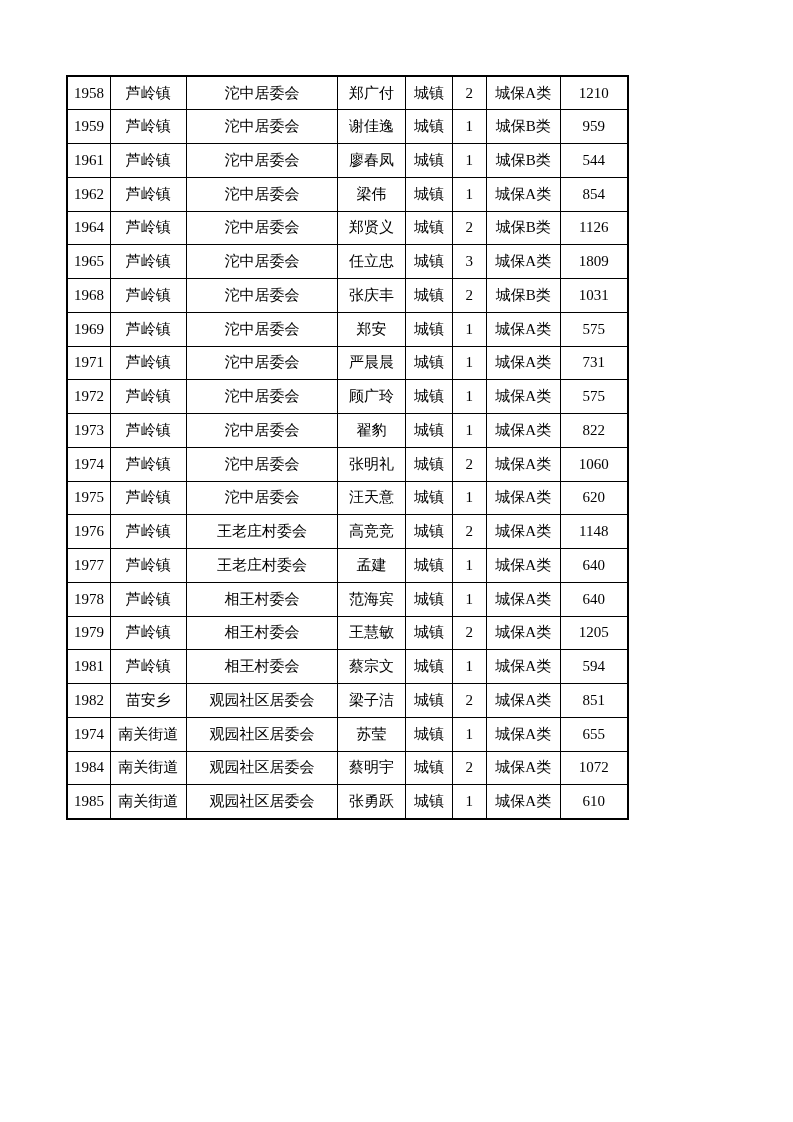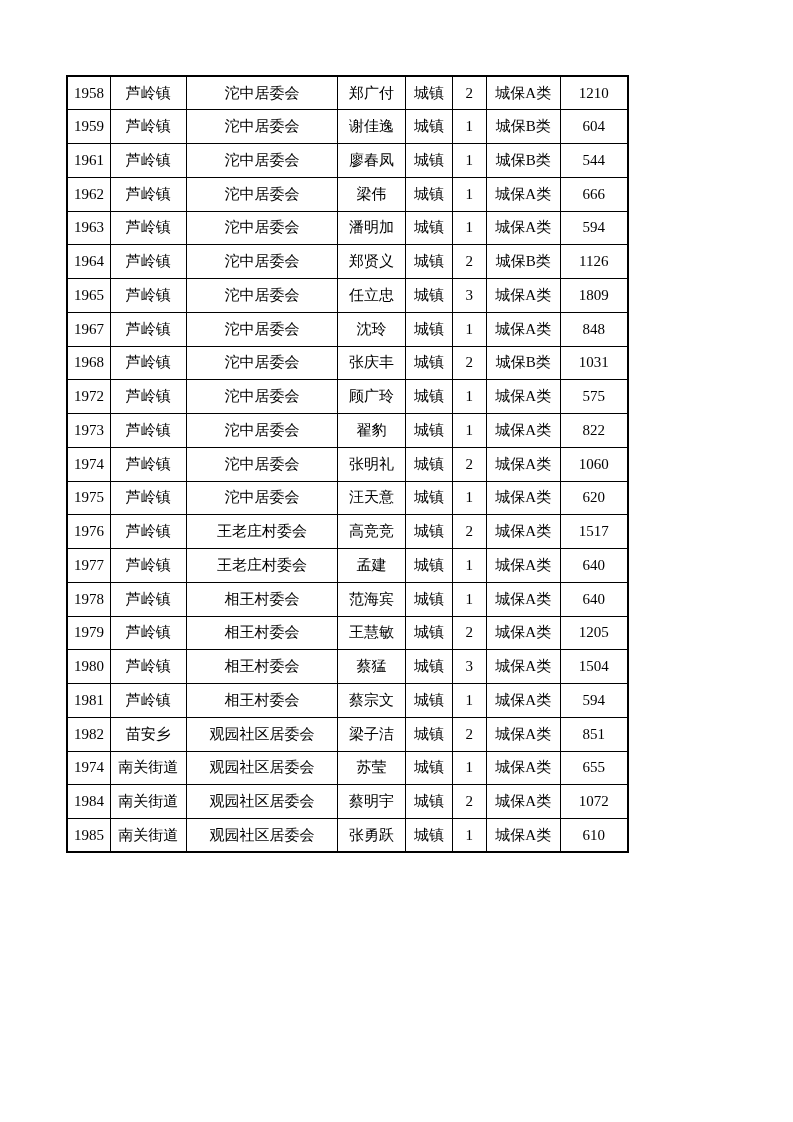--- a/index.html
+++ b/index.html
@@ -72,51 +72,41 @@
           <td>1210</td>
         </tr>
         <tr>
           <td>1959</td>
           <td>芦岭镇</td>
           <td>沱中居委会</td>
           <td>谢佳逸</td>
           <td>城镇</td>
           <td>1</td>
           <td>城保B类</td>
-          <td>604</td>
+          <td>959</td>
         </tr>
         <tr>
           <td>1961</td>
           <td>芦岭镇</td>
           <td>沱中居委会</td>
           <td>廖春凤</td>
           <td>城镇</td>
           <td>1</td>
           <td>城保B类</td>
           <td>544</td>
         </tr>
         <tr>
           <td>1962</td>
           <td>芦岭镇</td>
           <td>沱中居委会</td>
           <td>梁伟</td>
           <td>城镇</td>
           <td>1</td>
           <td>城保A类</td>
-          <td>666</td>
-        </tr>
-        <tr>
-          <td>1963</td>
-          <td>芦岭镇</td>
-          <td>沱中居委会</td>
-          <td>潘明加</td>
-          <td>城镇</td>
-          <td>1</td>
-          <td>城保A类</td>
-          <td>594</td>
+          <td>854</td>
         </tr>
         <tr>
           <td>1964</td>
           <td>芦岭镇</td>
           <td>沱中居委会</td>
           <td>郑贤义</td>
           <td>城镇</td>
           <td>2</td>
           <td>城保B类</td>
           <td>1126</td>
@@ -125,38 +115,48 @@
           <td>1965</td>
           <td>芦岭镇</td>
           <td>沱中居委会</td>
           <td>任立忠</td>
           <td>城镇</td>
           <td>3</td>
           <td>城保A类</td>
           <td>1809</td>
         </tr>
         <tr>
-          <td>1967</td>
-          <td>芦岭镇</td>
-          <td>沱中居委会</td>
-          <td>沈玲</td>
-          <td>城镇</td>
-          <td>1</td>
-          <td>城保A类</td>
-          <td>848</td>
-        </tr>
-        <tr>
           <td>1968</td>
           <td>芦岭镇</td>
           <td>沱中居委会</td>
           <td>张庆丰</td>
           <td>城镇</td>
           <td>2</td>
           <td>城保B类</td>
           <td>1031</td>
+        </tr>
+        <tr>
+          <td>1969</td>
+          <td>芦岭镇</td>
+          <td>沱中居委会</td>
+          <td>郑安</td>
+          <td>城镇</td>
+          <td>1</td>
+          <td>城保A类</td>
+          <td>575</td>
+        </tr>
+        <tr>
+          <td>1971</td>
+          <td>芦岭镇</td>
+          <td>沱中居委会</td>
+          <td>严晨晨</td>
+          <td>城镇</td>
+          <td>1</td>
+          <td>城保A类</td>
+          <td>731</td>
         </tr>
         <tr>
           <td>1972</td>
           <td>芦岭镇</td>
           <td>沱中居委会</td>
           <td>顾广玲</td>
           <td>城镇</td>
           <td>1</td>
           <td>城保A类</td>
           <td>575</td>
@@ -192,21 +192,21 @@
           <td>620</td>
         </tr>
         <tr>
           <td>1976</td>
           <td>芦岭镇</td>
           <td>王老庄村委会</td>
           <td>高竞竞</td>
           <td>城镇</td>
           <td>2</td>
           <td>城保A类</td>
-          <td>1517</td>
+          <td>1148</td>
         </tr>
         <tr>
           <td>1977</td>
           <td>芦岭镇</td>
           <td>王老庄村委会</td>
           <td>孟建</td>
           <td>城镇</td>
           <td>1</td>
           <td>城保A类</td>
           <td>640</td>
@@ -223,30 +223,20 @@
         </tr>
         <tr>
           <td>1979</td>
           <td>芦岭镇</td>
           <td>相王村委会</td>
           <td>王慧敏</td>
           <td>城镇</td>
           <td>2</td>
           <td>城保A类</td>
           <td>1205</td>
-        </tr>
-        <tr>
-          <td>1980</td>
-          <td>芦岭镇</td>
-          <td>相王村委会</td>
-          <td>蔡猛</td>
-          <td>城镇</td>
-          <td>3</td>
-          <td>城保A类</td>
-          <td>1504</td>
         </tr>
         <tr>
           <td>1981</td>
           <td>芦岭镇</td>
           <td>相王村委会</td>
           <td>蔡宗文</td>
           <td>城镇</td>
           <td>1</td>
           <td>城保A类</td>
           <td>594</td>

